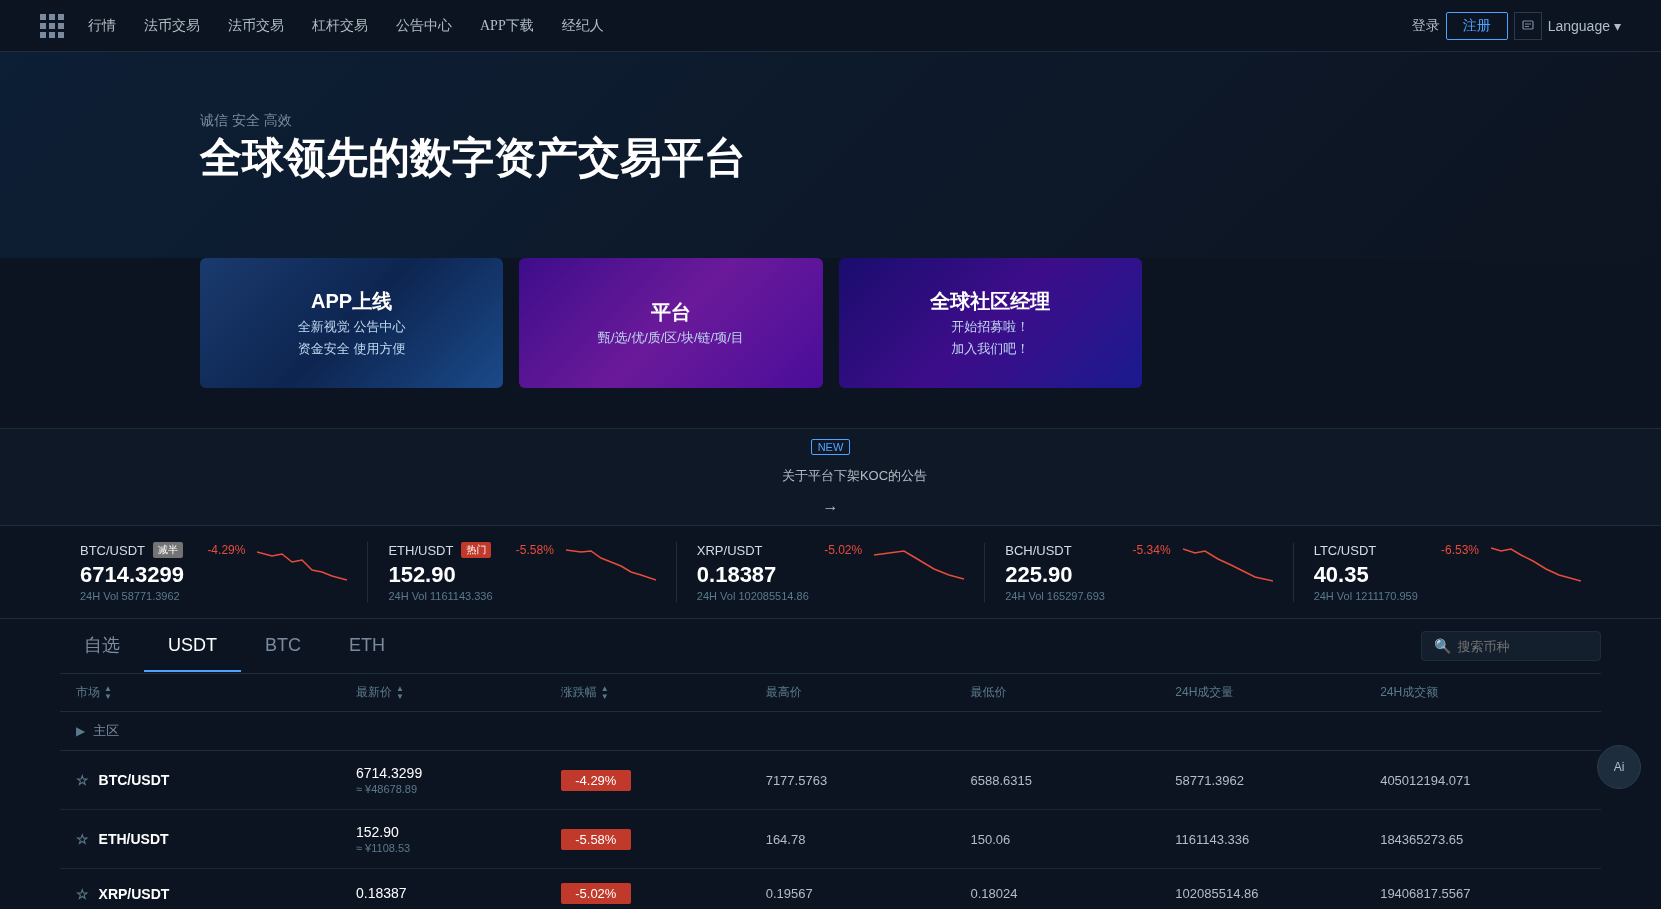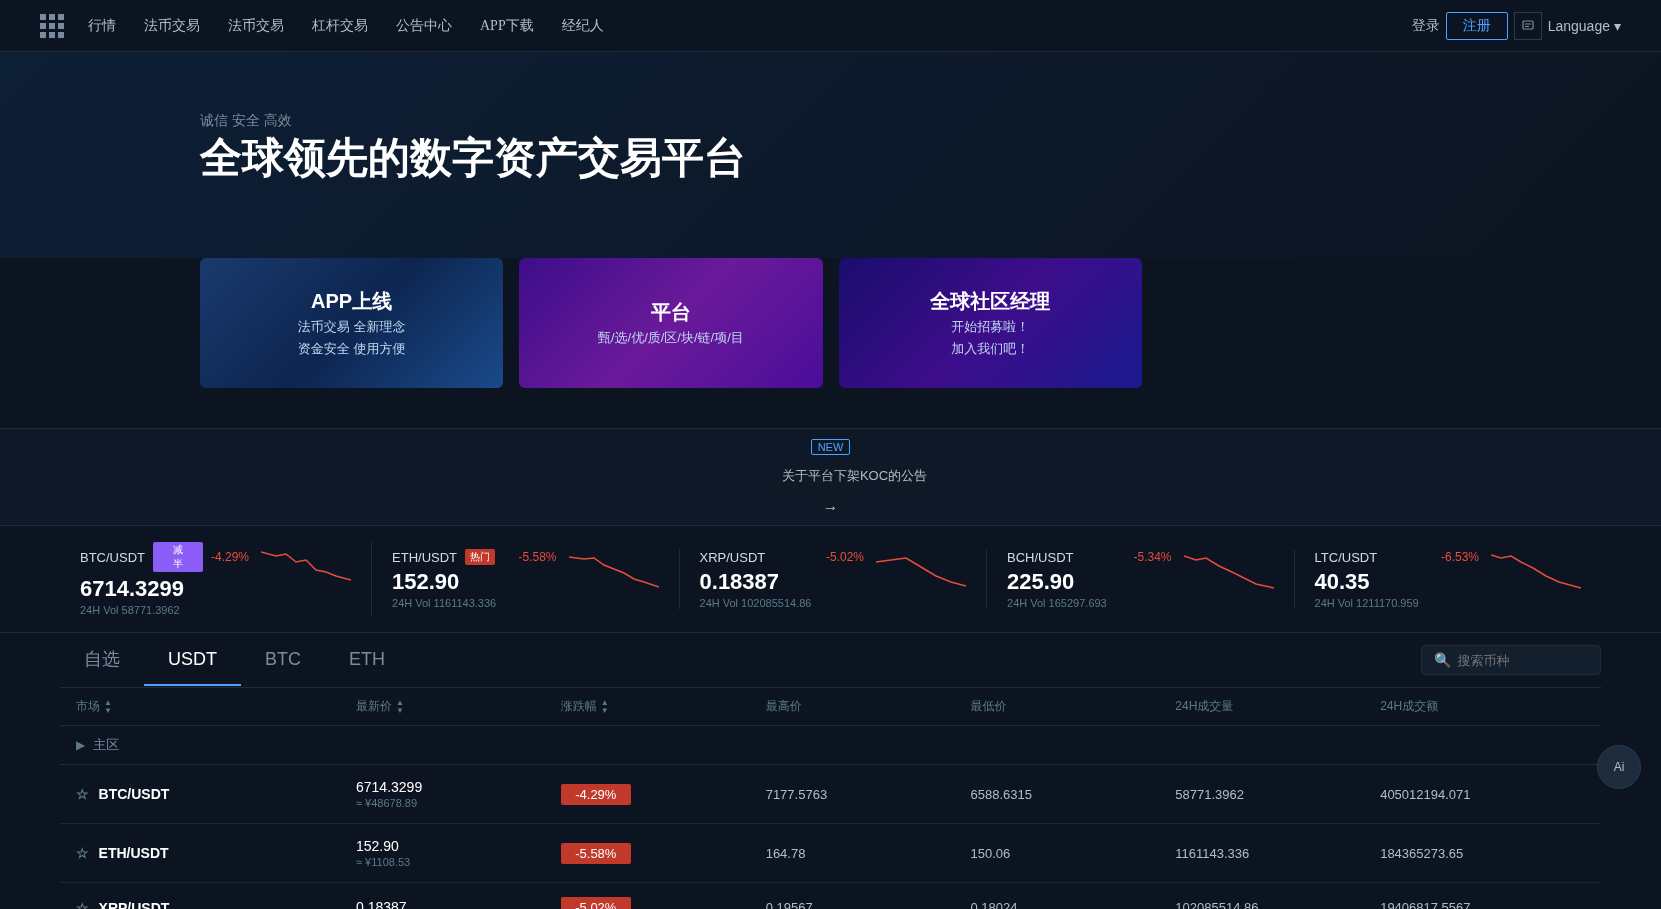--- a/index.html
+++ b/index.html
@@ -192,24 +192,24 @@
       align-items: center;
       gap: 8px;
       margin-bottom: 4px;
     }
     .ticker-pair {
       font-size: 13px;
       color: #d0dde8;
       font-weight: 500;
     }
     .tag-halving {
-      background: #8b5cf6;
+      background: #737373;
       color: #fff;
       font-size: 10px;
-      padding: 1px 20px;
+      padding: 1px 5px;
       border-radius: 2px;
     }
     .tag-hot {
       background: #c0392b;
       color: #fff;
       font-size: 10px;
       padding: 1px 5px;
       border-radius: 2px;
     }
     .ticker-change {
@@ -388,21 +388,21 @@
 
 <section class="hero">
   <div class="hero-subtitle">诚信 安全 高效</div>
   <div class="hero-title">全球领先的数字资产交易平台</div>
 </section>
 
 <div class="banners">
   <div class="banner-card banner-1">
     <div class="banner-text">
       <div class="main-line">APP上线</div>
-      <div class="sub-line">法币交易 全新理念</div>
+      <div class="sub-line">全新视觉 公告中心</div>
       <div class="sub-line">资金安全 使用方便</div>
     </div>
   </div>
   <div class="banner-card banner-4">
     <div class="banner-text">
       <div class="main-line">平台</div>
       <div class="sub-line">甄/选/优/质/区/块/链/项/目</div>
     </div>
   </div>
   <div class="banner-card banner-3">

